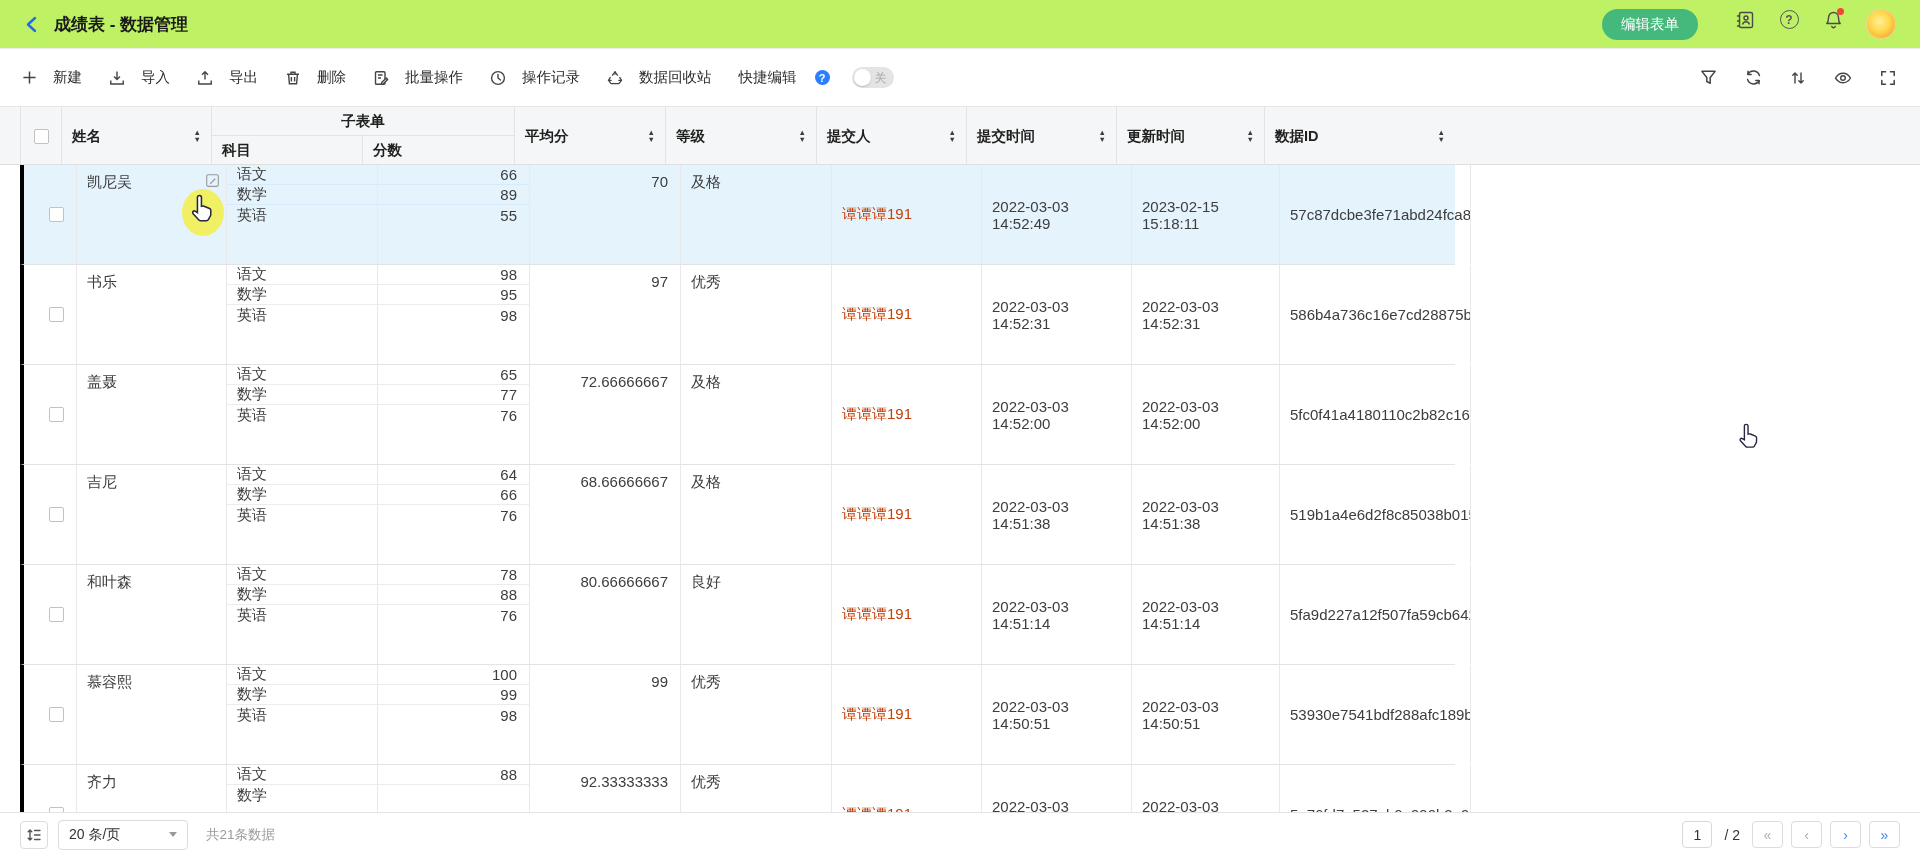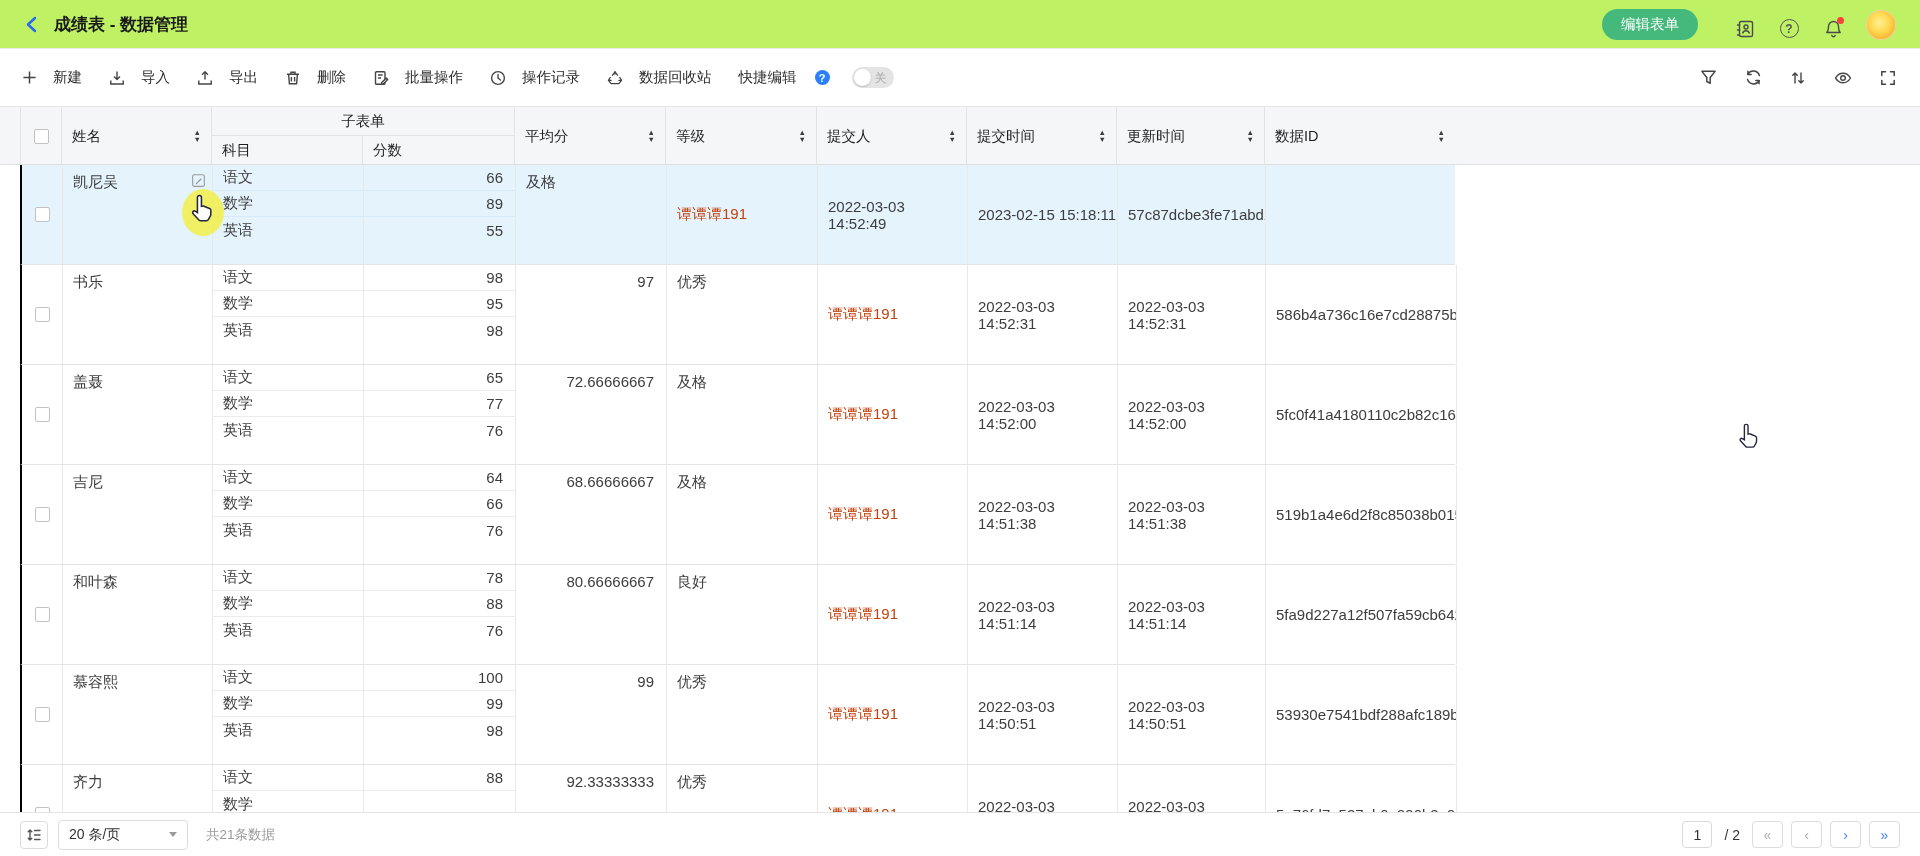--- a/index.html
+++ b/index.html
@@ -3,21 +3,21 @@
 <meta charset="utf-8">
 <style>
   * { margin:0; padding:0; box-sizing:border-box; }
   html,body { width:1920px; height:856px; font-family:"Liberation Sans","DejaVu Sans",sans-serif; background:#fff; color:#333; overflow:hidden; cursor:default; }
   body { display:flex; flex-direction:column; position:relative; }
 
   
   .topbar { height:49px; flex:0 0 49px; display:flex; align-items:center; padding:0 24px 0 22px; border-bottom:1px solid #ebebeb; background:#bef264; }
   .back-btn { width:18px; height:18px; display:flex; align-items:center; justify-content:center; }
   .page-title { margin-left:14px; font-size:17px; font-weight:700; color:#1a1a1a; }
-  .topbar-right { margin-left:auto; display:flex; align-items:flex-end; gap:22px; }
+  .topbar-right { margin-left:auto; display:flex; align-items:flex-start; gap:22px; }
   .edit-form-btn { background:#45b97c; color:#fff; font-size:14.5px; padding:6px 19px; border-radius:16px; border:none; margin-right:14px; }
   .tb-icon { width:22px; height:22px; display:flex; align-items:center; justify-content:center; color:#4a4a4a; position:relative; }
   .help-circle { width:19px; height:19px; border:1.4px solid #555; border-radius:50%; display:flex; align-items:center; justify-content:center; font-size:12px; color:#555; font-weight:700; }
   .bell-dot { position:absolute; top:-1px; right:0; width:7px; height:7px; background:#f5453a; border-radius:50%; }
   .avatar { width:30px; height:30px; border-radius:50%; background:radial-gradient(circle at 45% 42%, #ffef9a 0%, #ffd94e 40%, #f3a92f 78%, #e8932a 100%); box-shadow:0 0 0 1px #f0d7a0 inset; }
 
   
   .toolbar { height:58px; flex:0 0 58px; display:flex; align-items:center; padding:0 22px; border-bottom:1px solid #e6e6e6; background:#fff; }
   .tool-left { display:flex; align-items:center; gap:27px; }
   .tool-item { display:flex; align-items:center; gap:16px; font-size:14.5px; color:#2b2b2b; white-space:nowrap; }
@@ -29,38 +29,38 @@
   .tool-right { margin-left:auto; display:flex; align-items:center; gap:25px; }
   .tool-right .ticon { width:20px; height:20px; display:flex; align-items:center; justify-content:center; }
 
   
   .table-wrap { flex:1 1 auto; overflow:hidden; position:relative; background:#fff; }
   :root { --grid:41px 150px 151px 152px 151px 151px 150px 150px 148px 191px; }
   .thead { display:flex; height:58px; background:#f5f6f7; border-bottom:1px solid #dfdfdf; }
   .thead .lpad { width:20px; background:#f5f6f7; }
   .thead .fill { flex:1; background:#f5f6f7; }
   .hgrid { display:grid; grid-template-columns:var(--grid); grid-template-rows:29px 29px; width:1435px; border-left:1px solid #e3e3e3; }
-  .th { display:flex; align-items:center; font-size:14.5px; font-weight:400; color:#1f1f1f; border-right:1px solid #e3e3e3; padding:0 10px; }
+  .th { display:flex; align-items:center; font-size:14.5px; font-weight:700; color:#1f1f1f; border-right:1px solid #e3e3e3; padding:0 10px; }
   .th.span2 { grid-row:1 / 3; }
   .th.between { justify-content:space-between; }
   .th-subform { grid-column:3 / 5; grid-row:1; justify-content:center; border-bottom:1px solid #e3e3e3; }
   .th-sub { grid-row:2; }
   .sort { display:flex; flex-direction:column; align-items:center; line-height:5.5px; font-size:7.5px; color:#3c3c3c; gap:1px; }
   .checkbox { width:15px; height:15px; border:1px solid #c2c2c2; border-radius:2px; background:#fff; }
   .th-cb { justify-content:center; padding:0; }
 
   .tbody { margin-left:20px; width:1435px; }
-  .trow { display:grid; grid-template-columns:var(--grid); height:100px; border-bottom:1px solid #e4e4e4; border-left:2px solid #000000; background:#fff; }
+  .trow { display:grid; grid-template-columns:var(--grid); height:100px; border-bottom:1px solid #e4e4e4; border-left:4px solid #000000; background:#fff;padding-left:12px; }
   .trow.hl { background:#e5f3fd; }
   .td { border-right:1px solid #e9e9e9; font-size:15px; color:#3d3d3d; overflow:hidden; }
   .cb-cell { display:flex; align-items:center; justify-content:center; }
   .name-cell { padding:7px 6px 0 10px; display:flex; align-items:flex-start; justify-content:space-between; line-height:19px; }
   .edit-ic { margin-top:1px; }
   .sub-col { display:flex; flex-direction:column; }
-  .subcell { height:26px; display:flex; align-items:center; padding-left:10px; border-bottom:1px solid #ececec; }
+  .subcell { height:20px; display:flex; align-items:center; padding-left:10px; border-bottom:1px solid #ececec; }
   .trow.hl .subcell { border-bottom-color:#d7eafa; }
   .subcell.last { border-bottom:none; }
   .score-col .subcell { justify-content:flex-end; padding-right:12px; padding-left:0; }
   .avg-cell { padding:7px 12px 0 0; text-align:right; line-height:19px; }
   .grade-cell { padding:7px 0 0 10px; line-height:19px; }
   .mid { display:flex; align-items:center; padding-left:10px; }
   .link { color:#c2410c; }
 
   
   .footerbar { height:44px; flex:0 0 44px; border-top:1px solid #e4e4e4; background:#fff; display:flex; align-items:center; padding:0 20px; gap:10px; }
@@ -285,20 +285,21 @@
         <div class="td sub-col">
           <div class="subcell">语文</div>
           <div class="subcell">数学</div>
           <div class="subcell last">英语</div>
         </div>
         <div class="td sub-col score-col">
           <div class="subcell">66</div>
           <div class="subcell">89</div>
           <div class="subcell last">55</div>
         </div>
+        <div class="td avg-cell">70</div>
         <div class="td grade-cell">及格</div>
         <div class="td mid">
           <div class="link">谭谭谭191</div>
         </div>
         <div class="td mid">2022-03-03 14:52:49</div>
         <div class="td mid">2023-02-15 15:18:11</div>
         <div class="td mid">57c87dcbe3fe71abd24fca86</div>
       </div>
       <div class="trow">
         <div class="td cb-cell">

